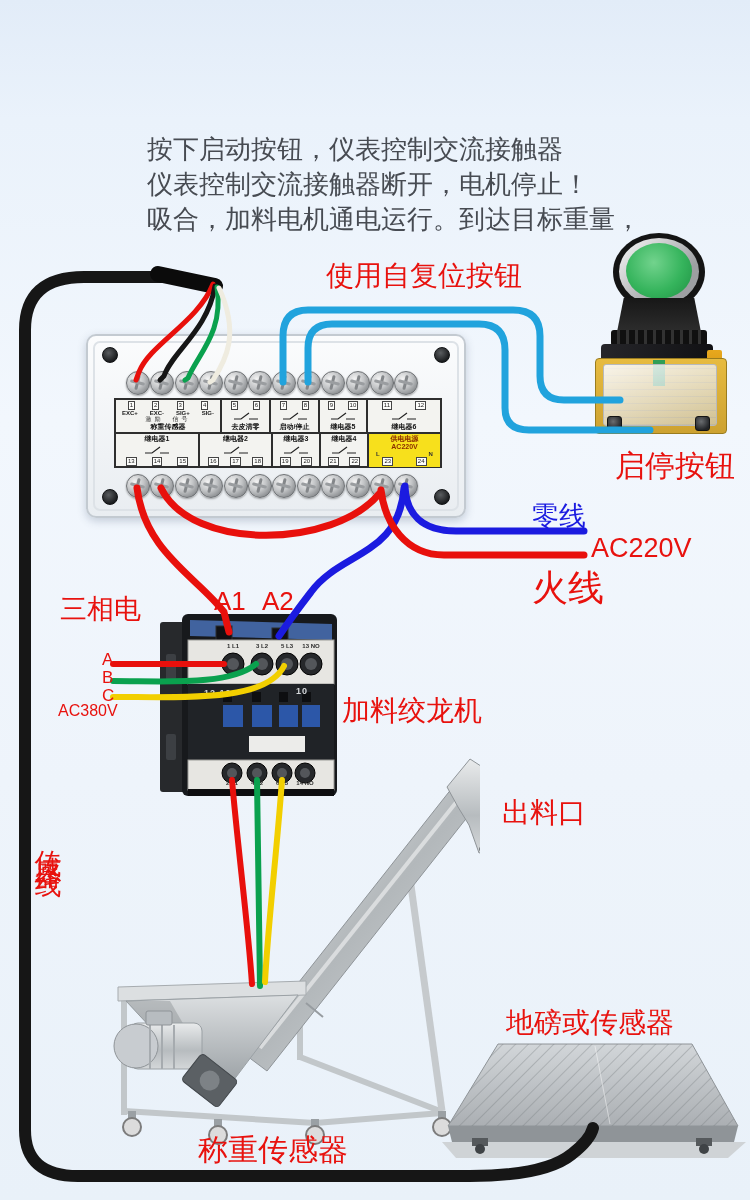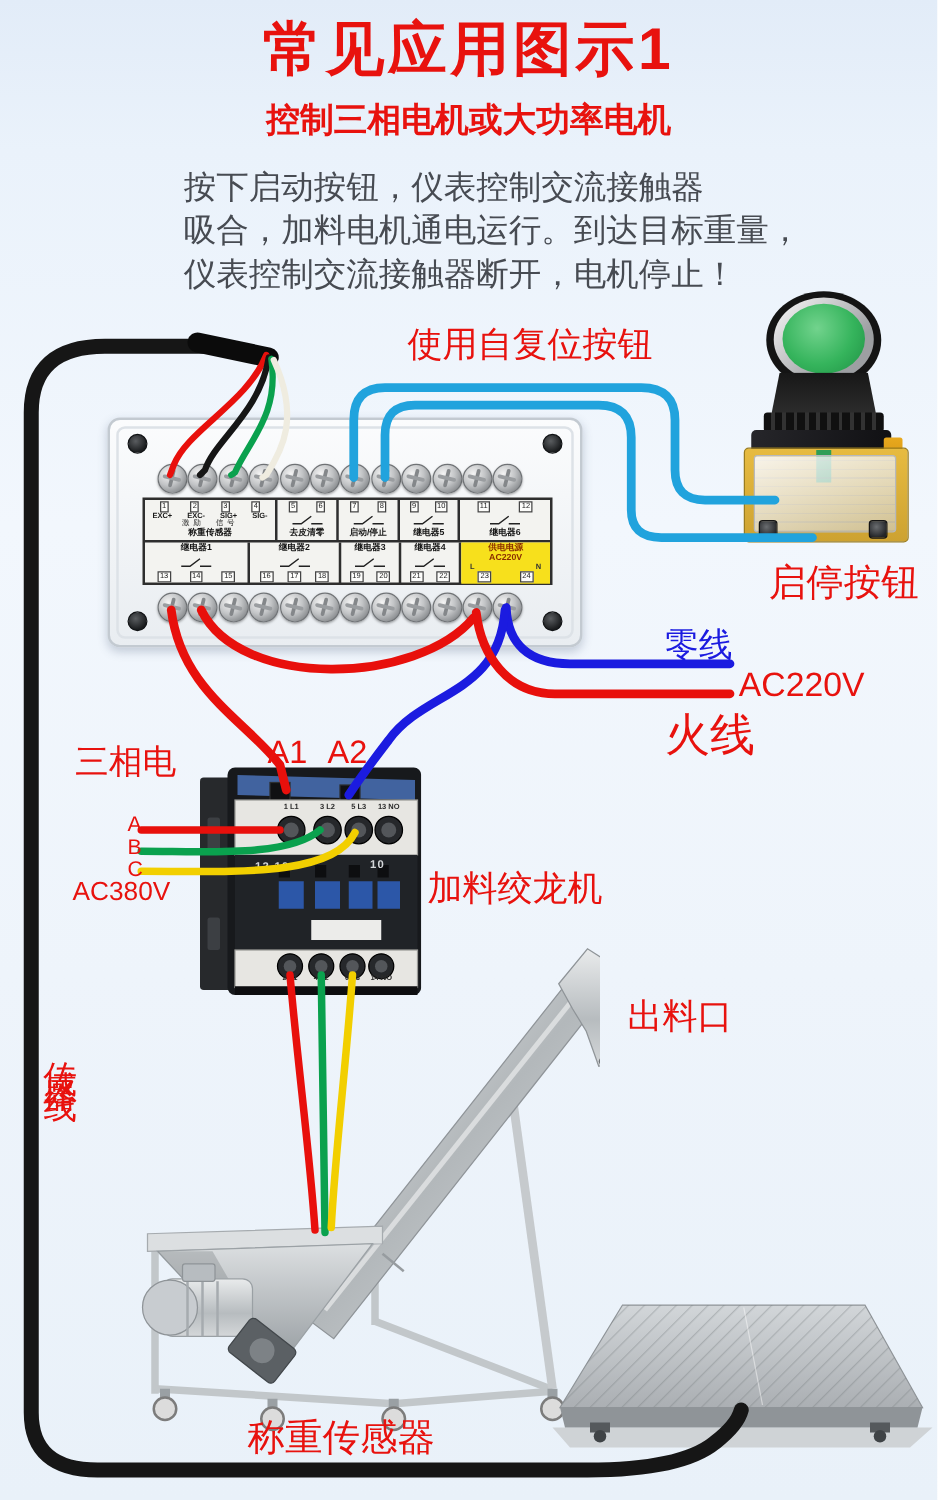--- a/index.html
+++ b/index.html
@@ -57,26 +57,24 @@
   .pb-term{position:absolute;width:13px;height:13px;border-radius:3px;background:radial-gradient(circle at 40% 35%,#6a6d70,#222427 75%);border:1px solid #141414}
   
   .wires{position:absolute;left:0;top:0;pointer-events:none}
   .vtext{writing-mode:vertical-rl;text-orientation:upright;letter-spacing:7px}
 </style>
 </head>
 <body>
 
 <div class="stage">
 
-  <div class="title">常见应用图示1</div>
-  <div class="subtitle">控制三相电机或大功率电机</div>
   <div class="desc">
     <div>按下启动按钮，仪表控制交流接触器</div>
+    <div>仪表控制交流接触器断开，电机停止！</div>
     <div>吸合，加料电机通电运行。到达目标重量，</div>
-    <div>仪表控制交流接触器断开，电机停止！</div>
   </div>
 
   <div class="instrument" id="instrument">
     <div class="bezel"></div>
     <div class="cscrew" style="left:14px;top:11px"></div>
     <div class="cscrew" style="left:346px;top:11px"></div>
     <div class="cscrew" style="left:14px;top:153px"></div>
     <div class="cscrew" style="left:346px;top:153px"></div>
     <div class="panel">
       <div class="prow b1" id="prow1">
@@ -477,19 +475,20 @@
   <div class="rlabel" style="left:615px;top:446px;font-size:30px">启停按钮</div>
   <div class="rlabel" style="left:532px;top:498px;font-size:27px;color:var(--neutral,#1b1be0)">零线</div>
   <div class="rlabel" style="left:591px;top:533px;font-size:27px">AC220V</div>
   <div class="rlabel" style="left:532px;top:564px;font-size:36px">火线</div>
   <div class="rlabel" style="left:214px;top:586px;font-size:26px">A1</div>
   <div class="rlabel" style="left:262px;top:586px;font-size:26px">A2</div>
   <div class="rlabel" style="left:60px;top:591px;font-size:27px">三相电</div>
   <div class="rlabel" style="left:102px;top:650px;font-size:17px">A</div>
   <div class="rlabel" style="left:102px;top:668px;font-size:17px">B</div>
   <div class="rlabel" style="left:102px;top:686px;font-size:17px">C</div>
-  <div class="rlabel" style="left:58px;top:702px;font-size:21px">AC380V</div>
+  <div class="rlabel" style="left:58px;top:702px;font-size:16px">AC380V</div>
   <div class="rlabel" style="left:342px;top:692px;font-size:28px">加料绞龙机</div>
   <div class="rlabel" style="left:502px;top:794px;font-size:28px">出料口</div>
   <div class="rlabel vtext" style="left:30px;top:828px;font-size:27px">传感器线</div>
+  <div class="rlabel" style="left:506px;top:1004px;font-size:28px">地磅或传感器</div>
   <div class="rlabel" style="left:198px;top:1130px;font-size:30px">称重传感器</div>
 
 </div>
 
 </body></html>

